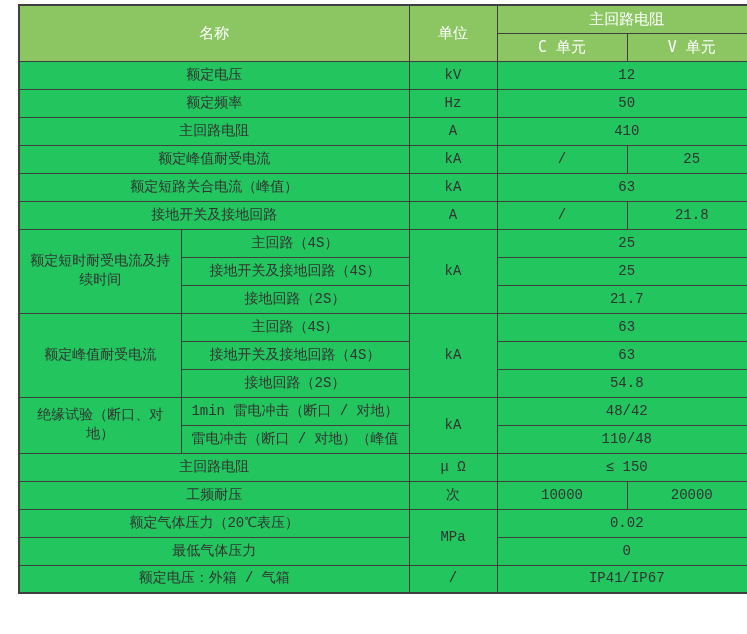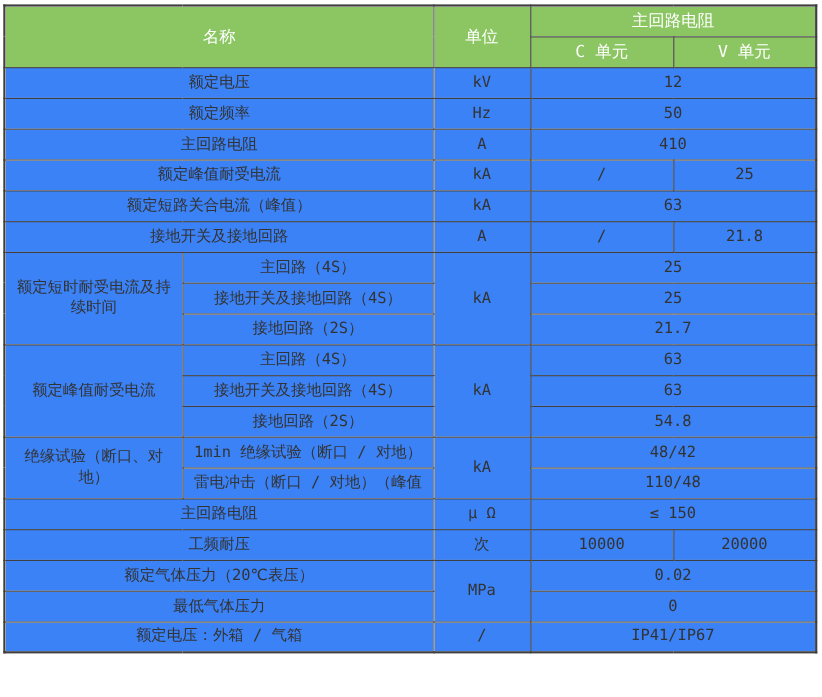--- a/index.html
+++ b/index.html
@@ -9,21 +9,21 @@
     --body-text:#333333;
     --page-bg:#ffffff;
   }
   *{box-sizing:border-box;}
   html,body{margin:0;padding:0;background:var(--page-bg);}
   body{
     width:747px;height:634px;overflow:hidden;
     font-family:"DejaVu Sans Mono","DejaVu Sans","Liberation Sans",sans-serif;
     color:var(--body-text);
   }
-  .wrap{padding:4px 3px;}
+  .wrap{padding:4px 18px;}
   table.spec{
     border-collapse:collapse;
     table-layout:fixed;
     width:740px;
     border:2px solid var(--border);
   }
   col.c-group{width:162px;}
   col.c-sub{width:228px;}
   col.c-unit{width:88px;}
   col.c-c{width:130px;}
@@ -37,21 +37,21 @@
     font-size:14px;
     font-weight:normal;
     line-height:1.35;
     overflow:hidden;
   }
   thead th{
     background:var(--header-bg);
     color:var(--header-text);
     font-size:15px;
   }
-  td{background:#3b82f6;}
+  td{background:#22c55e;font-family:Liberation Mono, monospace;}
 </style>
 </head>
 <body>
 
 <div class="wrap">
   <table class="spec">
     <colgroup>
       <col class="c-group">
         <col class="c-sub">
         <col class="c-unit">
@@ -128,21 +128,21 @@
         <td>接地开关及接地回路（4S）</td>
         <td colspan="2">63</td>
       </tr>
       <tr>
         <td>接地回路（2S）</td>
         <td colspan="2">54.8</td>
       </tr>
 
       <tr>
         <td rowspan="2">绝缘试验（断口、对地）</td>
-        <td>1min 绝缘试验（断口 / 对地）</td>
+        <td>1min 雷电冲击（断口 / 对地）</td>
         <td rowspan="2">kA</td>
         <td colspan="2">48/42</td>
       </tr>
       <tr>
         <td>雷电冲击（断口 / 对地）（峰值</td>
         <td colspan="2">110/48</td>
       </tr>
 
       <tr>
         <td colspan="2">主回路电阻</td>

